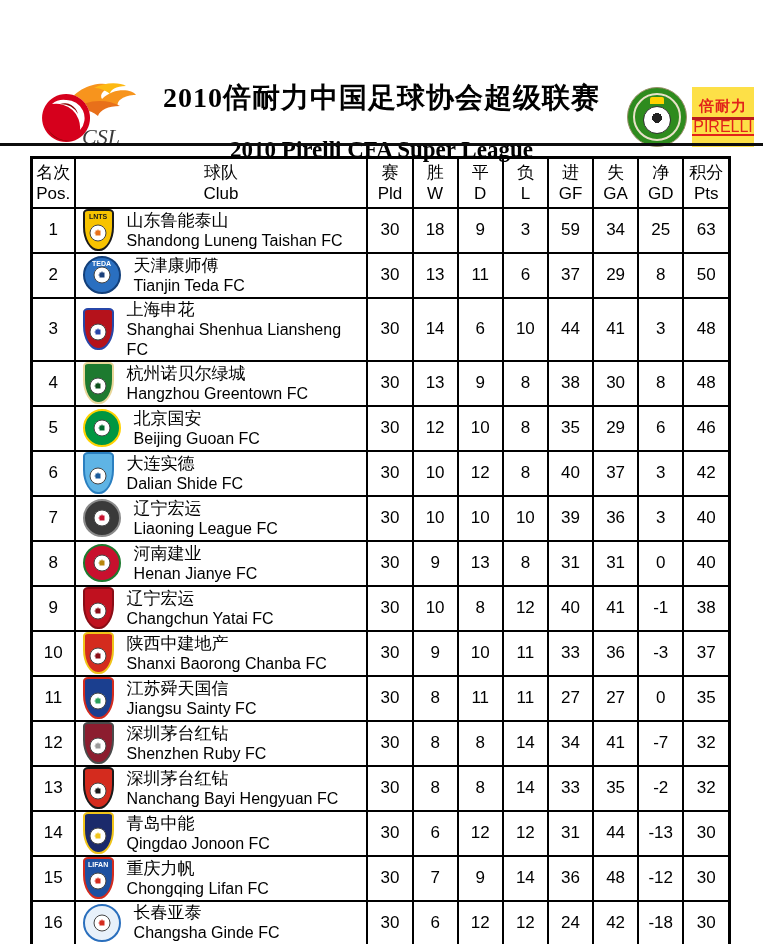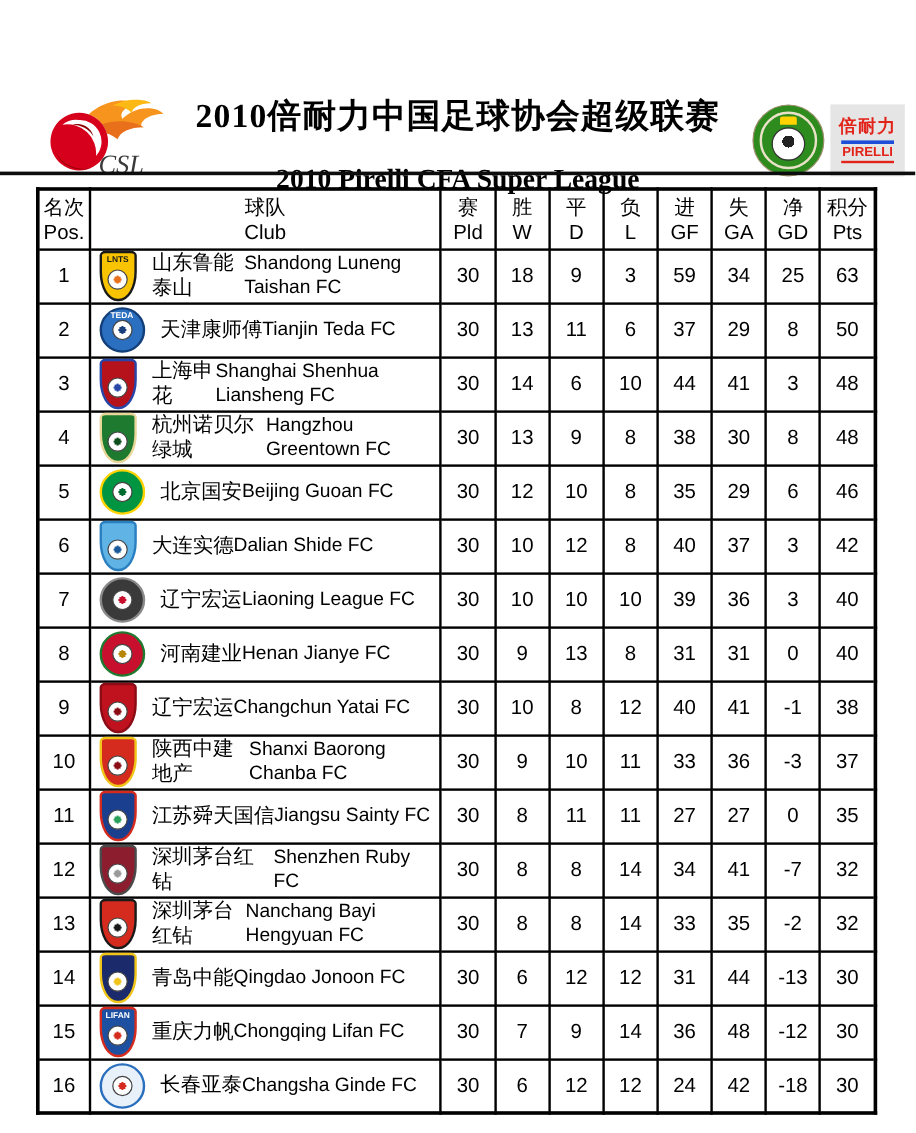--- a/index.html
+++ b/index.html
@@ -13,37 +13,37 @@
   .title-zh{font-size:28px;font-weight:900;letter-spacing:1px;line-height:36px;white-space:nowrap;}
   .title-en{font-size:23px;font-weight:700;line-height:27px;white-space:nowrap;margin-top:20px;}
   .cfa-logo{position:absolute;left:627px;top:87px;width:60px;height:60px;border-radius:50%;
             background:#2e8b1e;border:1px solid #9a8f6a;box-sizing:border-box;}
   .cfa-logo .ring{position:absolute;inset:5px;border:2px solid #e9e2c8;border-radius:50%;}
   .cfa-logo .gate{position:absolute;left:50%;top:9px;width:14px;height:7px;transform:translateX(-50%);
                   background:#ffd200;border-radius:2px 2px 0 0;}
   .cfa-logo .ball{position:absolute;left:50%;top:55%;width:26px;height:26px;transform:translate(-50%,-50%);
                   border-radius:50%;background:radial-gradient(circle at 50% 42%,#222 0 5px,#fff 5px);
                   border:1px solid #333;}
-  .pirelli-logo{position:absolute;left:692px;top:87px;width:62px;height:60px;background:#e5e5e5;
+  .pirelli-logo{position:absolute;left:692px;top:87px;width:62px;height:60px;background:#fde047;
                 display:flex;flex-direction:column;align-items:center;justify-content:center;gap:3px;}
   .pirelli-zh{font-size:15px;font-weight:900;color:#e2231a;line-height:16px;letter-spacing:1px;}
-  .pirelli-en{font-size:11px;font-weight:700;color:#e2231a;line-height:12px;
-              border-top:3px solid #1d4ed8;border-bottom:2px solid #e2231a;padding:1px 1px 1px 1px;}
+  .pirelli-en{font-size:16px;font-weight:400;color:#e2231a;line-height:12px;
+              border-top:3px solid #b91c1c;border-bottom:2px solid #e2231a;padding:1px 1px 1px 1px;}
   .rule{position:absolute;left:0;top:143px;width:763px;height:3px;background:#0d0d0d;}
 
   
   table.standings{position:absolute;left:30px;top:156px;width:701px;border-collapse:collapse;
                   table-layout:fixed;border:3px solid #000;}
   .standings th,.standings td{border:2px solid #000;padding:0;text-align:center;vertical-align:middle;
                   font-size:17px;font-weight:400;}
   .standings thead tr{height:50px;}
   .standings tbody tr{height:45px;}
   .th-line{line-height:21px;}
   .c-club-inner{display:flex;align-items:center;gap:13px;padding-left:7px;text-align:left;}
-  .names{display:flex;flex-direction:row;justify-content:center;align-items:center;}
+  .names{display:flex;flex-direction:column;justify-content:center;}
   .name-zh{font-size:17px;line-height:21px;font-family:"DejaVu Serif","Liberation Serif",serif;}
   .name-en{font-size:16px;line-height:20px;}
 
   
   .crest{position:relative;flex:0 0 auto;display:block;}
   .crest-shield{width:31px;height:42px;background:var(--c1);border:2px solid var(--c2);
                 box-sizing:border-box;border-radius:5px 5px 48% 48%/4px 4px 58% 58%;}
   .crest-circle{width:38px;height:38px;background:var(--c1);border:2px solid var(--c2);
                 box-sizing:border-box;border-radius:50%;}
   .crest::after{content:'';position:absolute;left:50%;top:58%;width:15px;height:15px;

